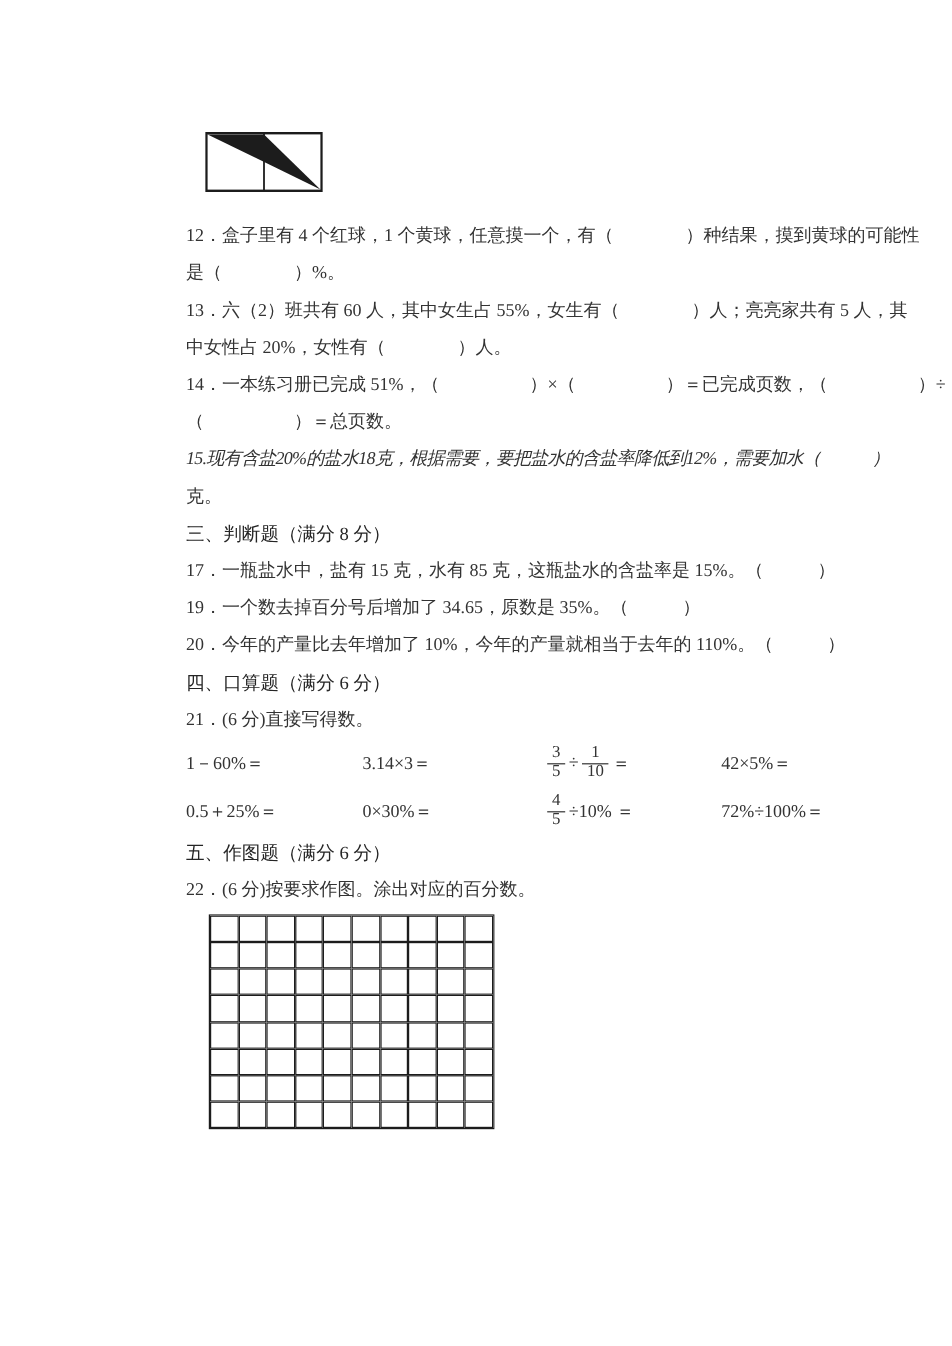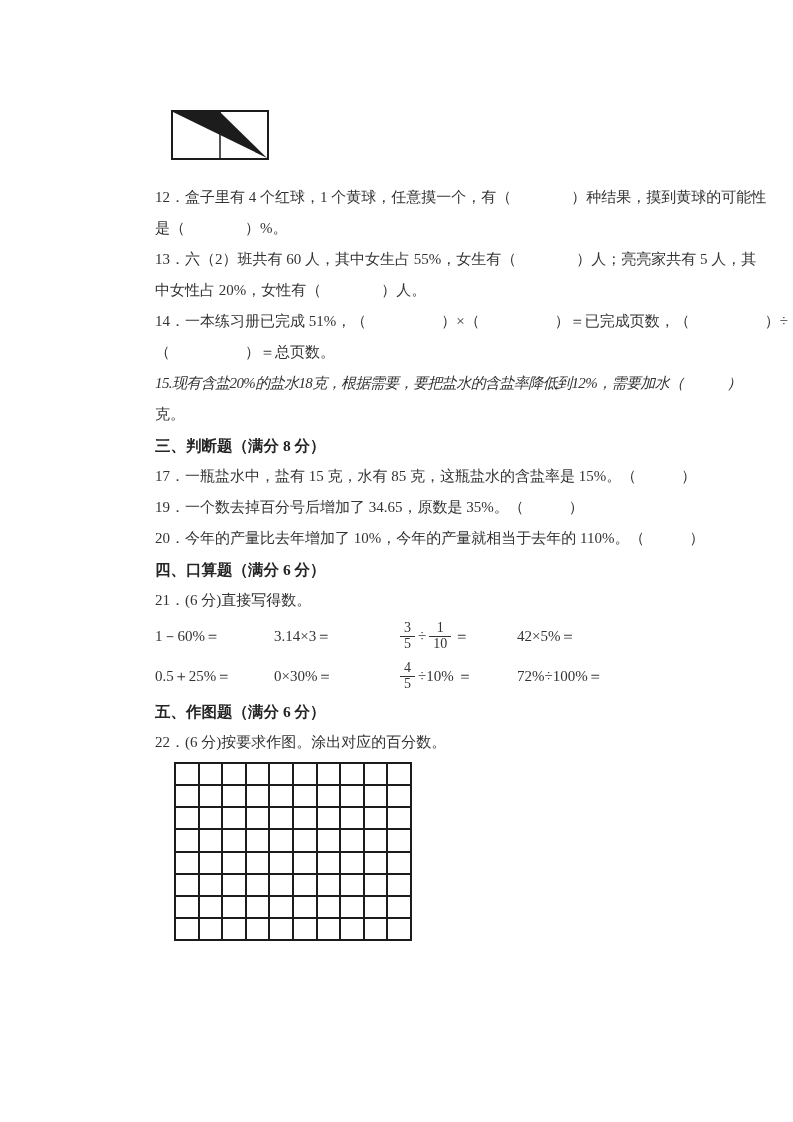--- a/index.html
+++ b/index.html
@@ -9,22 +9,22 @@
     background:#ffffff;
     font-family:"Liberation Serif","DejaVu Serif",serif;
     font-size:15px;
     color:#333333;
     overflow:hidden;
   }
   .content { position:absolute; left:111px; top:110px; width:586px;margin-left:44px; }
   .figure-svg { display:block; margin:0 0 22px 16px; }
   .line { display:block; line-height:31px; height:31px; white-space:nowrap; }
   .tight { letter-spacing:-0.6px;font-style:italic; }
-  .heading { font-weight:bold; color:#252525; font-size:15.5px; line-height:31px; height:31px; white-space:nowrap; }
-  .mrow { display:flex; align-items:center; height:40px; white-space:nowrap; }
+  .heading { font-weight:normal; color:#252525; font-size:15.5px; line-height:31px; height:31px; white-space:nowrap; }
+  .mrow { display:flex; align-items:center; height:40px; white-space:nowrap;gap:28px; }
   .mc1 { width:119px; } .mc2 { width:126px; }
   .mc3 { width:117px; display:flex; align-items:center; gap:3px; }
   .mc4 { flex:1; }
   .frac { display:inline-flex; flex-direction:column; align-items:center; line-height:1.05; font-size:14px; vertical-align:middle; }
   .frac .num { display:block; padding:0 4px; }
   .frac .den { display:block; border-top:1px solid #333; padding:0 4px; }
   .grid {
     margin:4px 0 0 19px;
     width:236px; height:177px;
     border:1px solid #1c1c1c;

